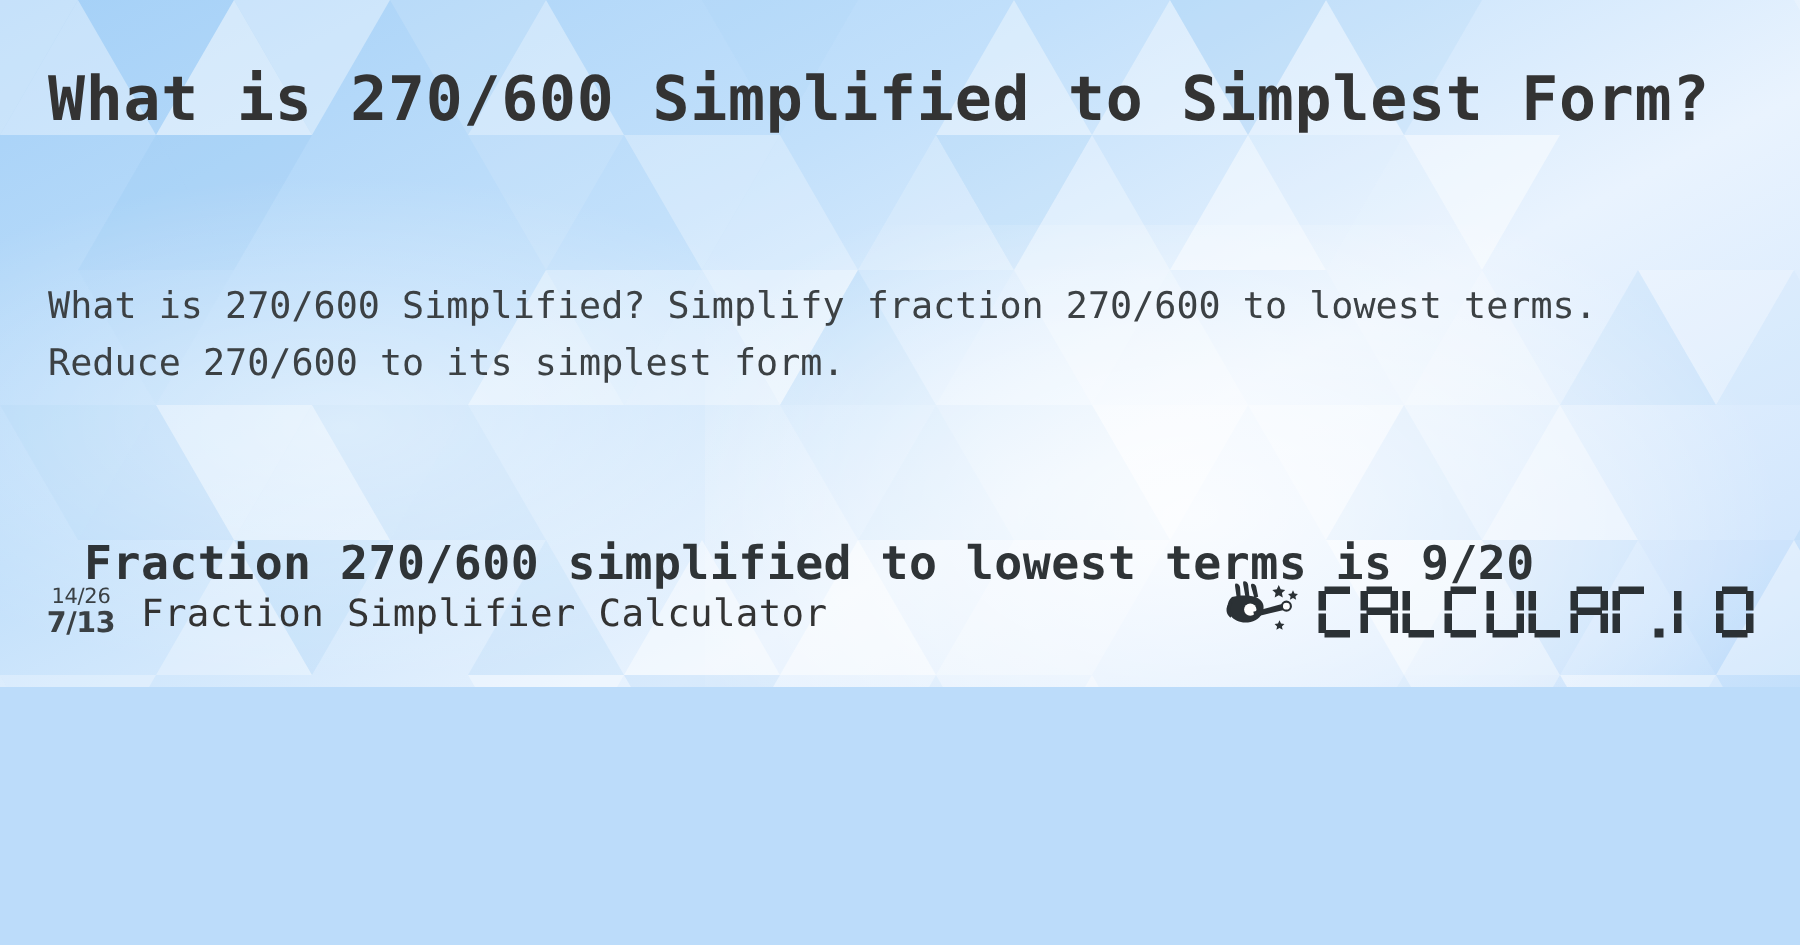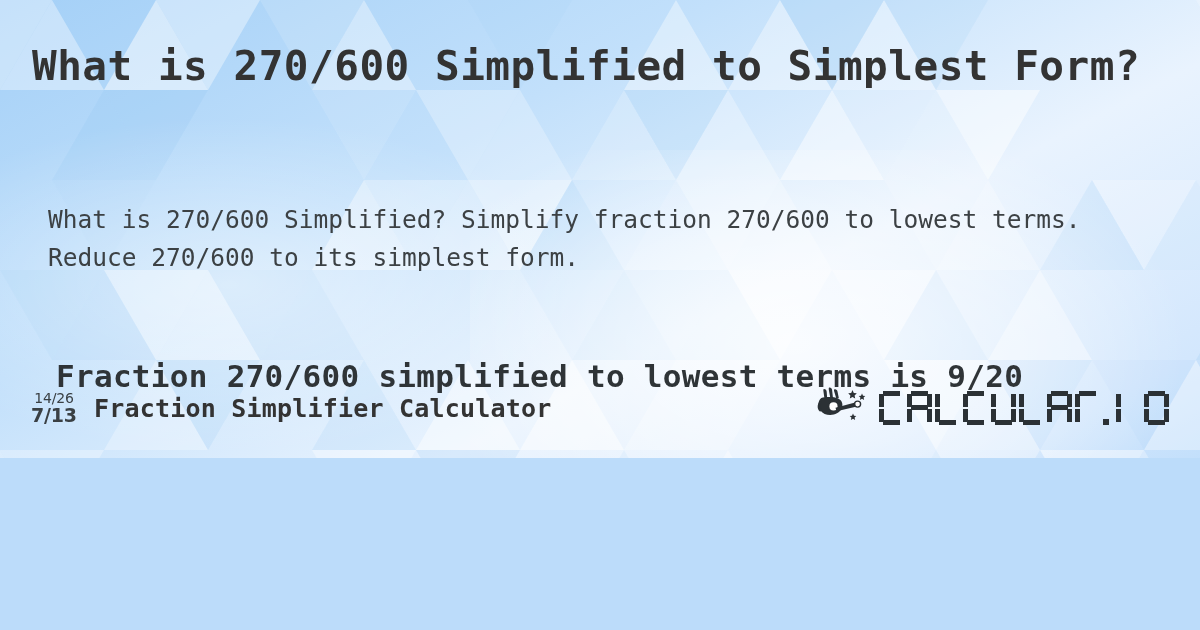--- a/index.html
+++ b/index.html
@@ -67,21 +67,21 @@
     letter-spacing: 0.5px;
     color: #333333;
     white-space: pre-line;
   }
 
   #page-subtitle {
     position: absolute;
     left: 32px;
     top: 185px;
     width: 1110px;
-    margin: 16px;
+    margin: 0;
     font-family: "DejaVu Sans Mono", monospace;
     font-weight: normal;
     font-size: 24.5px;
     line-height: 38px;
     color: #3c4144;
     white-space: pre-line;
   }
 
   #answer-block {
     position: absolute;
@@ -134,21 +134,21 @@
     margin-bottom: 1px;
   }
   #fraction-badge .frac-bottom {
     font-size: 19px;
     letter-spacing: -0.2px;
     font-weight: bold;
   }
 
   #footer-title {
     font-family: "DejaVu Sans Mono", monospace;
-    font-weight: bold;
+    font-weight: normal;
     font-size: 25px;
     letter-spacing: 0.2px;
     color: #333333;
   }
 
   #brand-logo {
     display: flex;
     align-items: center;
     gap: 8px;
   }

